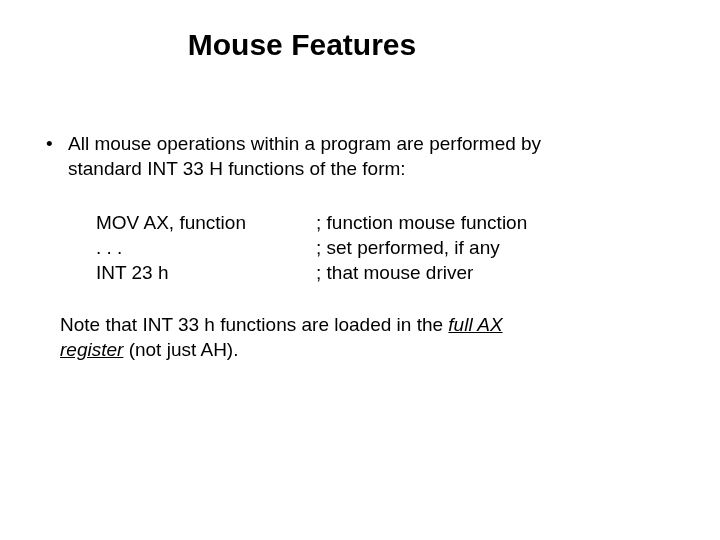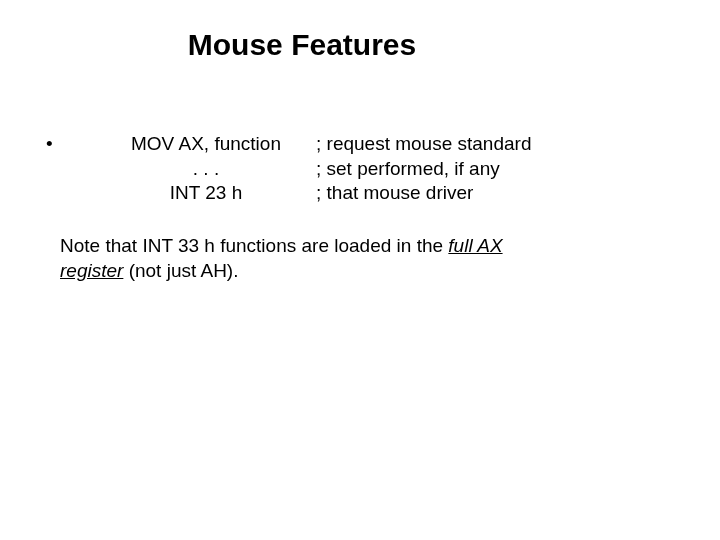--- a/index.html
+++ b/index.html
@@ -44,21 +44,20 @@
   .code-block {
     margin-left: 56px;
     margin-bottom: 28px;
   }
   .code-row {
     display: flex;
   }
   .code-left {
     width: 220px;
     flex-shrink: 0;
-    text-align: center;
   }
   .code-right {
     flex: 1;
   }
   .note {
     margin-left: 20px;
     max-width: 600px;
   }
   .ul-emph {
     text-decoration: underline;
@@ -70,27 +69,28 @@
 
 <div class="slide">
 
   <h1 class="title">Mouse Features</h1>
 
   <div class="body">
 
     <ul>
       <li>
         <span class="bullet">•</span>
+        <span>All mouse operations within a program are performed by standard INT 33 H functions of the form:</span>
       </li>
     </ul>
 
     <div class="code-block">
       <div class="code-row">
         <span class="code-left">MOV AX, function</span>
-        <span class="code-right">; request mouse standard</span>
+        <span class="code-right">; function mouse function</span>
       </div>
       <div class="code-row">
         <span class="code-left">. . .</span>
         <span class="code-right">; set performed, if any</span>
       </div>
       <div class="code-row">
         <span class="code-left">INT 23 h</span>
         <span class="code-right">; that mouse driver</span>
       </div>
     </div>

